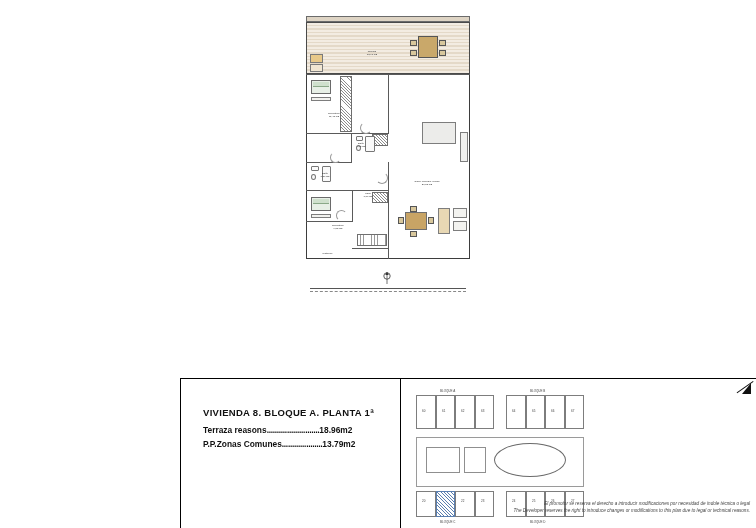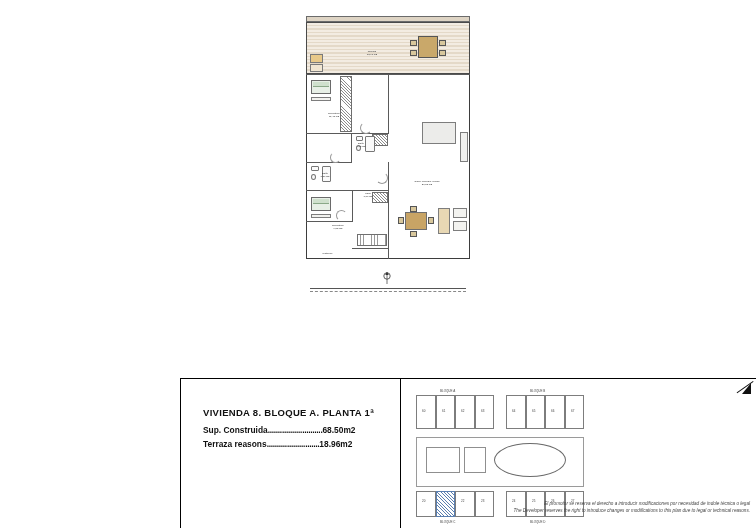--- a/index.html
+++ b/index.html
@@ -401,24 +401,24 @@
       <path d="M6 1 L4.2 4 L7.8 4 Z" fill="#333"></path>
     </svg>
   </div>
 
   <div class="panel">
 
     <div class="panel-left">
       <div class="panel-title">VIVIENDA 8. BLOQUE A. PLANTA 1ª</div>
       <div class="panel-rows">
         <div class="panel-row">
-          <span>Sup. Construida</span><span class="dots">...........................</span><span>68.50m2</span>
+          <span>Terraza reasons</span><span class="dots">..........................</span><span>18.96m2</span>
         </div>
         <div class="panel-row">
-          <span>Terraza reasons</span><span class="dots">..........................</span><span>18.96m2</span>
+          <span>P.P.Zonas Comunes</span><span class="dots">....................</span><span>13.79m2</span>
         </div>
       </div>
     </div>
 
     <div class="sitemap">
       <div class="sm-arrow-line"></div>
       <div class="sm-arrow"></div>
 
       <div class="sm-box" style="left:14px; top:16px; width:78px; height:34px;"></div>
       <div class="sm-label" style="left:38px; top:10px;">BLOQUE A</div>

